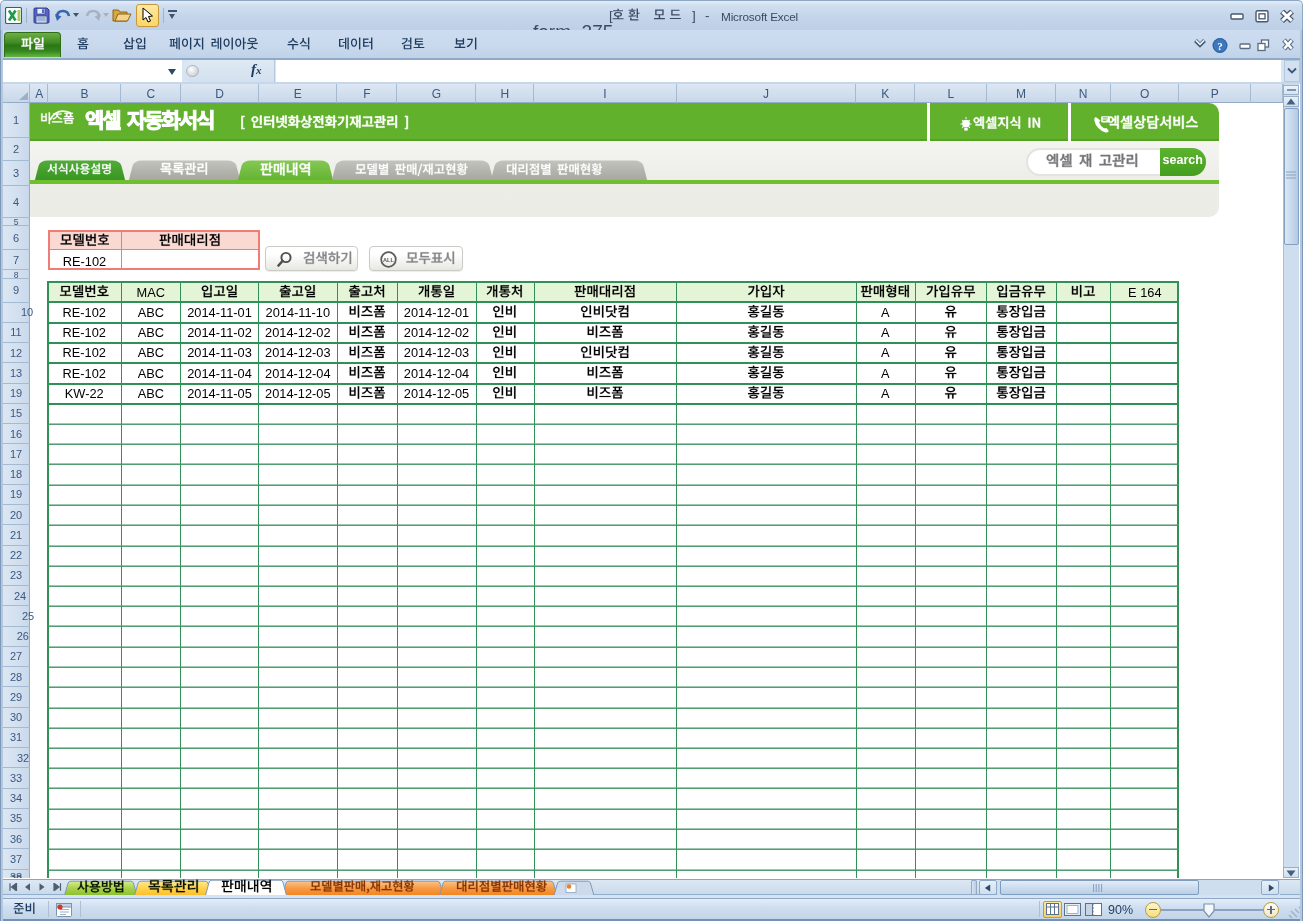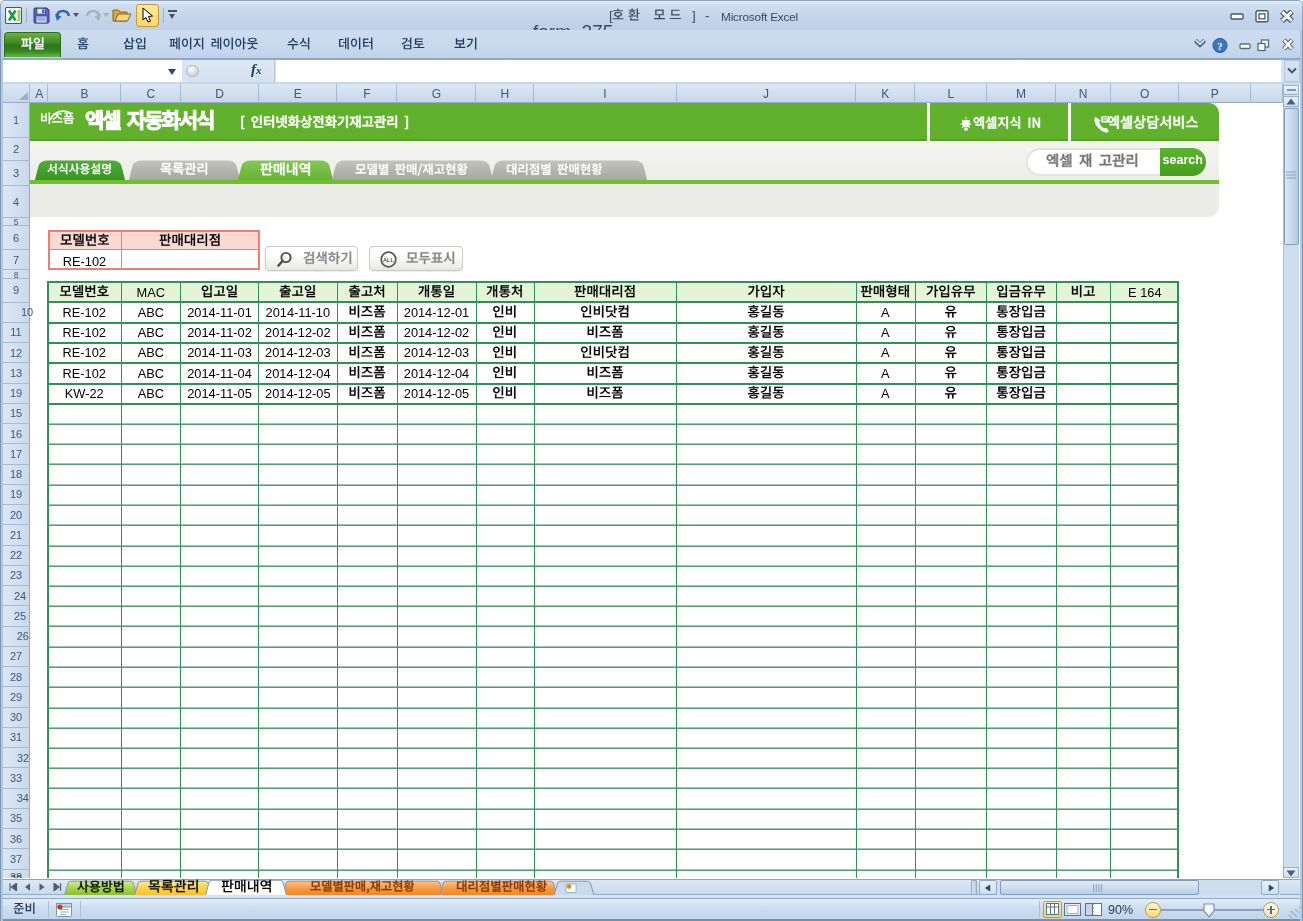--- a/index.html
+++ b/index.html
@@ -309,39 +309,39 @@
       <div class="ab" style="left:0;top:405.6px;width:26px;text-align:center;font-size:11px;color:#3c5880">20</div>
       <div class="ab" style="left:0;top:441.5px;width:27.4px;height:1px;background:#a4bad2"></div>
       <div class="ab" style="left:0;top:425.9px;width:26px;text-align:center;font-size:11px;color:#3c5880">21</div>
       <div class="ab" style="left:0;top:461.8px;width:27.4px;height:1px;background:#a4bad2"></div>
       <div class="ab" style="left:0;top:446.1px;width:26px;text-align:center;font-size:11px;color:#3c5880">22</div>
       <div class="ab" style="left:0;top:482.0px;width:27.4px;height:1px;background:#a4bad2"></div>
       <div class="ab" style="left:0;top:466.4px;width:26px;text-align:center;font-size:11px;color:#3c5880">23</div>
       <div class="ab" style="left:0;top:502.2px;width:27.4px;height:1px;background:#a4bad2"></div>
       <div class="ab" style="left:0;top:486.6px;width:34px;text-align:center;font-size:11px;color:#3c5880">24</div>
       <div class="ab" style="left:0;top:522.5px;width:27.4px;height:1px;background:#a4bad2"></div>
-      <div class="ab" style="left:4px;top:506.9px;width:26px;text-align:center;font-size:11px;color:#3c5880">25</div>
+      <div class="ab" style="left:12px;top:506.9px;width:26px;text-align:center;font-size:11px;color:#3c5880">25</div>
       <div class="ab" style="left:0;top:542.8px;width:27.4px;height:1px;background:#a4bad2"></div>
       <div class="ab" style="left:0;top:527.1px;width:26px;text-align:right;font-size:11px;color:#3c5880">26</div>
       <div class="ab" style="left:0;top:563.0px;width:27.4px;height:1px;background:#a4bad2"></div>
       <div class="ab" style="left:0;top:547.4px;width:26px;text-align:center;font-size:11px;color:#3c5880">27</div>
       <div class="ab" style="left:0;top:583.2px;width:27.4px;height:1px;background:#a4bad2"></div>
       <div class="ab" style="left:0;top:567.6px;width:26px;text-align:center;font-size:11px;color:#3c5880">28</div>
       <div class="ab" style="left:0;top:603.5px;width:27.4px;height:1px;background:#a4bad2"></div>
       <div class="ab" style="left:0;top:587.9px;width:26px;text-align:center;font-size:11px;color:#3c5880">29</div>
       <div class="ab" style="left:0;top:623.8px;width:27.4px;height:1px;background:#a4bad2"></div>
       <div class="ab" style="left:0;top:608.1px;width:26px;text-align:center;font-size:11px;color:#3c5880">30</div>
       <div class="ab" style="left:0;top:644.0px;width:27.4px;height:1px;background:#a4bad2"></div>
       <div class="ab" style="left:0;top:628.4px;width:26px;text-align:center;font-size:11px;color:#3c5880">31</div>
       <div class="ab" style="left:0;top:664.2px;width:27.4px;height:1px;background:#a4bad2"></div>
       <div class="ab" style="left:0;top:648.6px;width:40px;text-align:center;font-size:11px;color:#3c5880">32</div>
       <div class="ab" style="left:0;top:684.5px;width:27.4px;height:1px;background:#a4bad2"></div>
       <div class="ab" style="left:0;top:668.9px;width:26px;text-align:center;font-size:11px;color:#3c5880">33</div>
       <div class="ab" style="left:0;top:704.8px;width:27.4px;height:1px;background:#a4bad2"></div>
-      <div class="ab" style="left:0;top:689.1px;width:26px;text-align:right;font-size:11px;color:#3c5880">34</div>
+      <div class="ab" style="left:0;top:689.1px;width:26px;text-align:center;font-size:11px;color:#3c5880">34</div>
       <div class="ab" style="left:0;top:725.0px;width:27.4px;height:1px;background:#a4bad2"></div>
       <div class="ab" style="left:0;top:709.4px;width:26px;text-align:center;font-size:11px;color:#3c5880">35</div>
       <div class="ab" style="left:0;top:745.2px;width:27.4px;height:1px;background:#a4bad2"></div>
       <div class="ab" style="left:0;top:729.6px;width:26px;text-align:center;font-size:11px;color:#3c5880">36</div>
       <div class="ab" style="left:0;top:765.5px;width:27.4px;height:1px;background:#a4bad2"></div>
       <div class="ab" style="left:0;top:749.9px;width:26px;text-align:center;font-size:11px;color:#3c5880">37</div>
       <div class="ab" style="left:0;top:770.1px;width:26px;text-align:center;font-size:11px;color:#3c5880">38</div>
       <div class="ab" style="left:0;top:767.6px;width:26px;text-align:center;font-size:11px;color:#3c5880">38</div>
       <div class="ab" style="left:27.4px;top:0;width:1188.6px;height:37.5px;background:#61b12c;border-radius:0 10px 0 0;border-bottom:2px solid #55a122"></div>
       <svg class="ab" style="left:37px;top:2px" width="46" height="24" viewBox="0 0 46 24">

